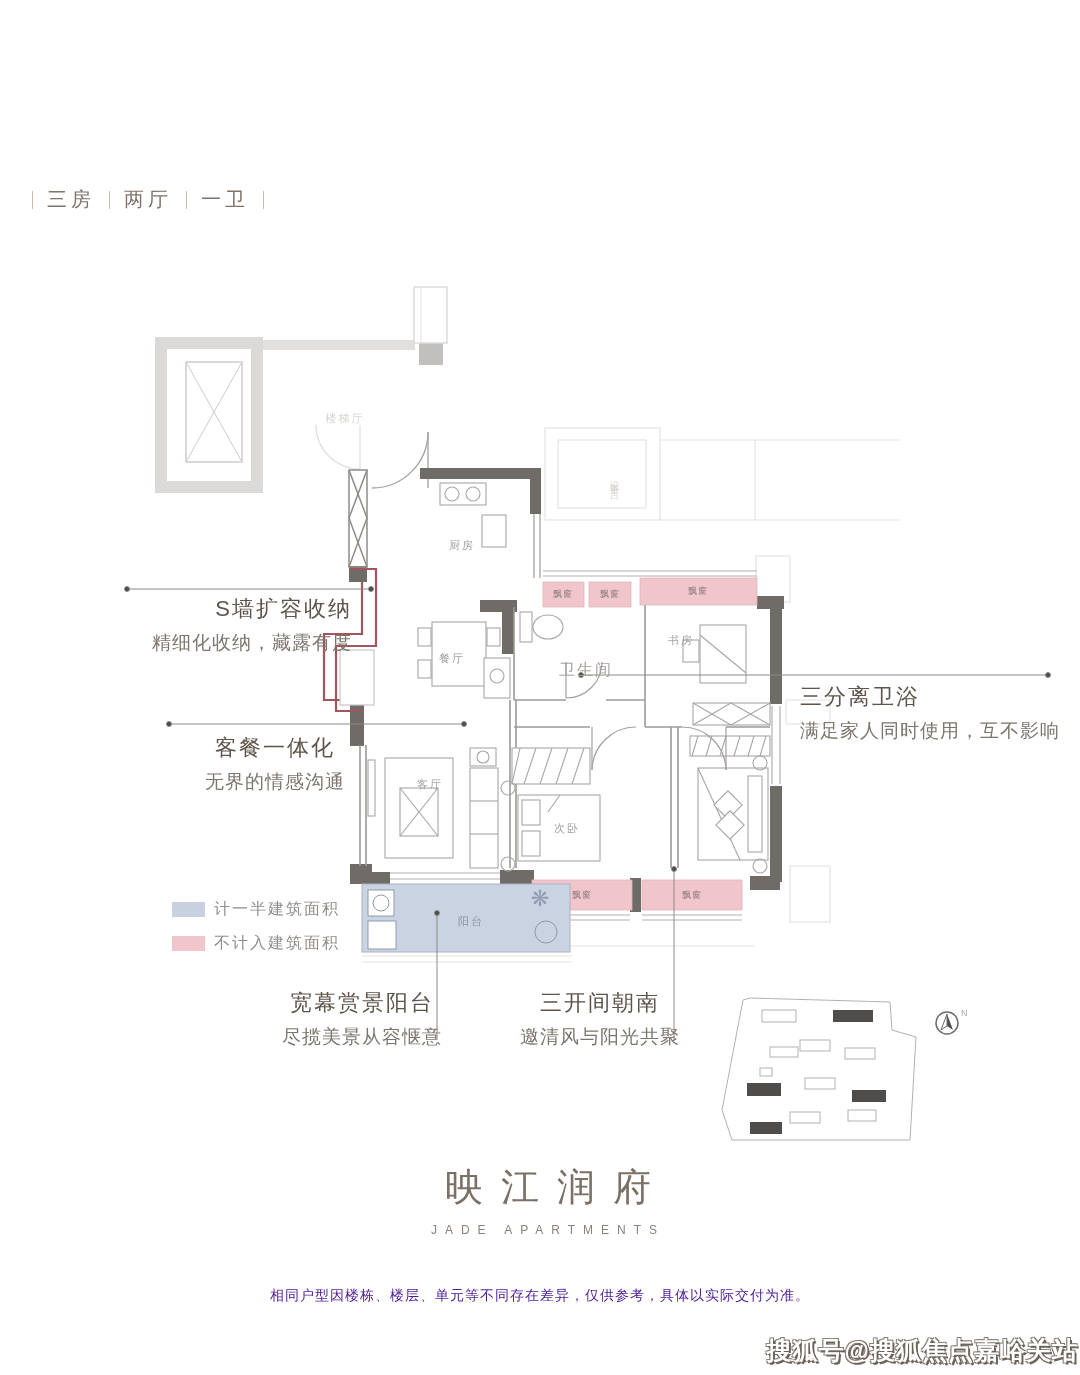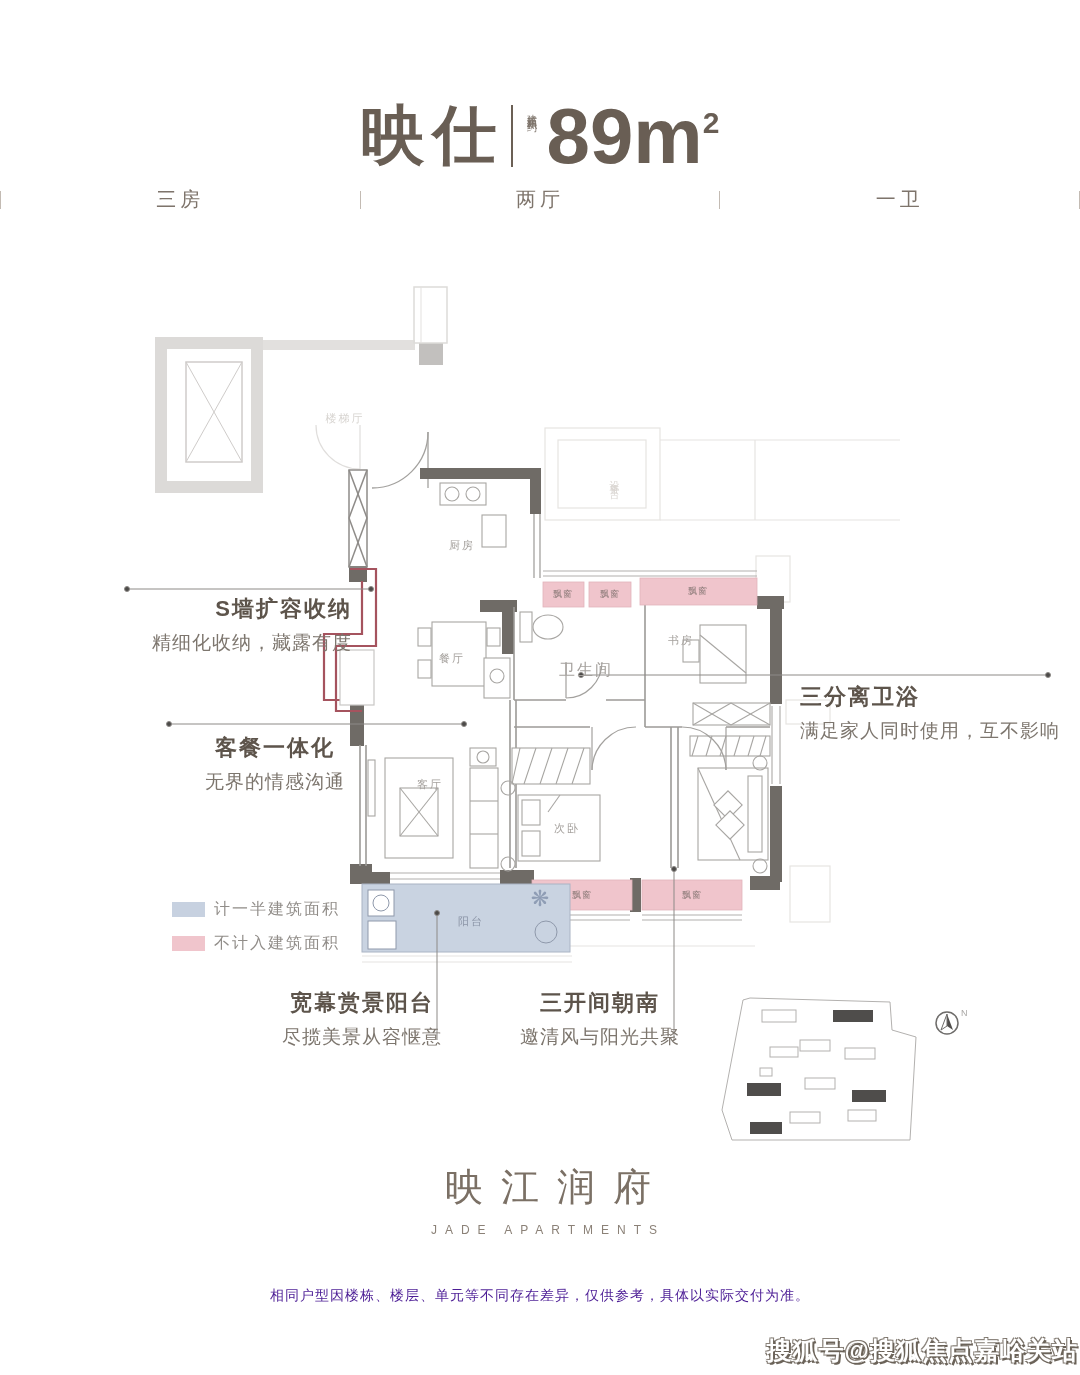--- a/index.html
+++ b/index.html
@@ -6,35 +6,35 @@
   .page{position:relative;width:1080px;height:1375px;background:#ffffff;overflow:hidden;
         font-family:"Liberation Sans","DejaVu Sans",sans-serif;}
   
   .title-row{position:absolute;top:92px;left:0;right:0;display:flex;justify-content:center;align-items:center;}
   .unit-name{font-size:64px;font-weight:700;color:#695e54;letter-spacing:8px;}
   .title-divider{width:2px;height:62px;background:#6b6055;margin:0 12px 0 6px;}
   .area-vertical{writing-mode:vertical-rl;text-orientation:upright;font-size:10px;color:#7b7168;
                  letter-spacing:2px;height:60px;margin-right:8px;}
   .area-value{font-size:78px;font-weight:600;color:#695e54;line-height:1;}
   .area-sup{display:inline-block;font-size:30px;font-weight:600;color:#695e54;transform:translateY(-30px);}
-  .specs-row{position:absolute;top:186px;left:0;right:0;display:flex;justify-content:space-between;align-items:center;}
+  .specs-row{position:absolute;top:186px;left:0;right:0;display:flex;justify-content:flex-start;align-items:center;padding-left:32px;}
   .spec-item{font-size:20px;color:#7e746b;letter-spacing:4px;margin:0 14px;}
   .spec-bar{width:1px;height:18px;background:#c3bbb3;}
   
   .plan-svg{position:absolute;left:0;top:0;width:1080px;height:1375px;}
   
   .room-label{position:absolute;transform:translate(-50%,-50%);font-size:11px;color:#a5a19d;
               letter-spacing:2px;white-space:nowrap;}
   .room-label.faint{color:#d7d4d0;}
   .room-label.vert{writing-mode:vertical-rl;text-orientation:upright;letter-spacing:3px;color:#dad6d2;font-size:10px;}
   .room-label.bay{font-size:9px;color:#8b7a78;letter-spacing:1px;}
   .room-label.balcony{color:#8c95a7;}
   
   .ann{position:absolute;}
-  .ann .t{font-size:22px;font-weight:700;color:#5d544b;letter-spacing:2px;}
+  .ann .t{font-size:22px;font-weight:400;color:#5d544b;letter-spacing:2px;}
   .ann .d{font-size:19px;color:#7d766e;letter-spacing:1px;margin-top:6px;}
   .ann-storage{right:728px;top:594px;text-align:right;white-space:nowrap;}
   .ann-livingdining{left:180px;width:190px;top:733px;text-align:center;}
   .ann-bath{left:800px;top:682px;text-align:left;white-space:nowrap;}
   .ann-balcony{left:262px;width:200px;top:988px;text-align:center;}
   .ann-south{left:502px;width:196px;top:988px;text-align:center;}
   
   .legend{position:absolute;left:172px;top:899px;}
   .legend-row{display:flex;align-items:center;margin-bottom:13px;}
   .legend-swatch{width:33px;height:15px;margin-right:9px;}
@@ -48,26 +48,20 @@
   .watermark{position:absolute;top:1334px;right:2px;font-size:25px;font-weight:700;color:#ffffff;
              letter-spacing:1px;
              text-shadow:2px 2px 0 #6b6359,-1px -1px 0 #8a837b,1px -1px 0 #7a7269,-1px 1px 0 #7a7269;}
   .north-label{position:absolute;left:961px;top:1008px;font-size:9px;color:#a9a7a5;}
 </style>
 </head>
 <body>
 
 <div class="page">
 
-  <div class="title-row">
-    <span class="unit-name">映仕</span>
-    <span class="title-divider"></span>
-    <span class="area-vertical">建筑面积约</span>
-    <span class="area-value"><span>89m</span><span class="area-sup">2</span></span>
-  </div>
   <div class="specs-row">
     <span class="spec-bar"></span>
     <span class="spec-item">三房</span>
     <span class="spec-bar"></span>
     <span class="spec-item">两厅</span>
     <span class="spec-bar"></span>
     <span class="spec-item">一卫</span>
     <span class="spec-bar"></span>
   </div>
 

